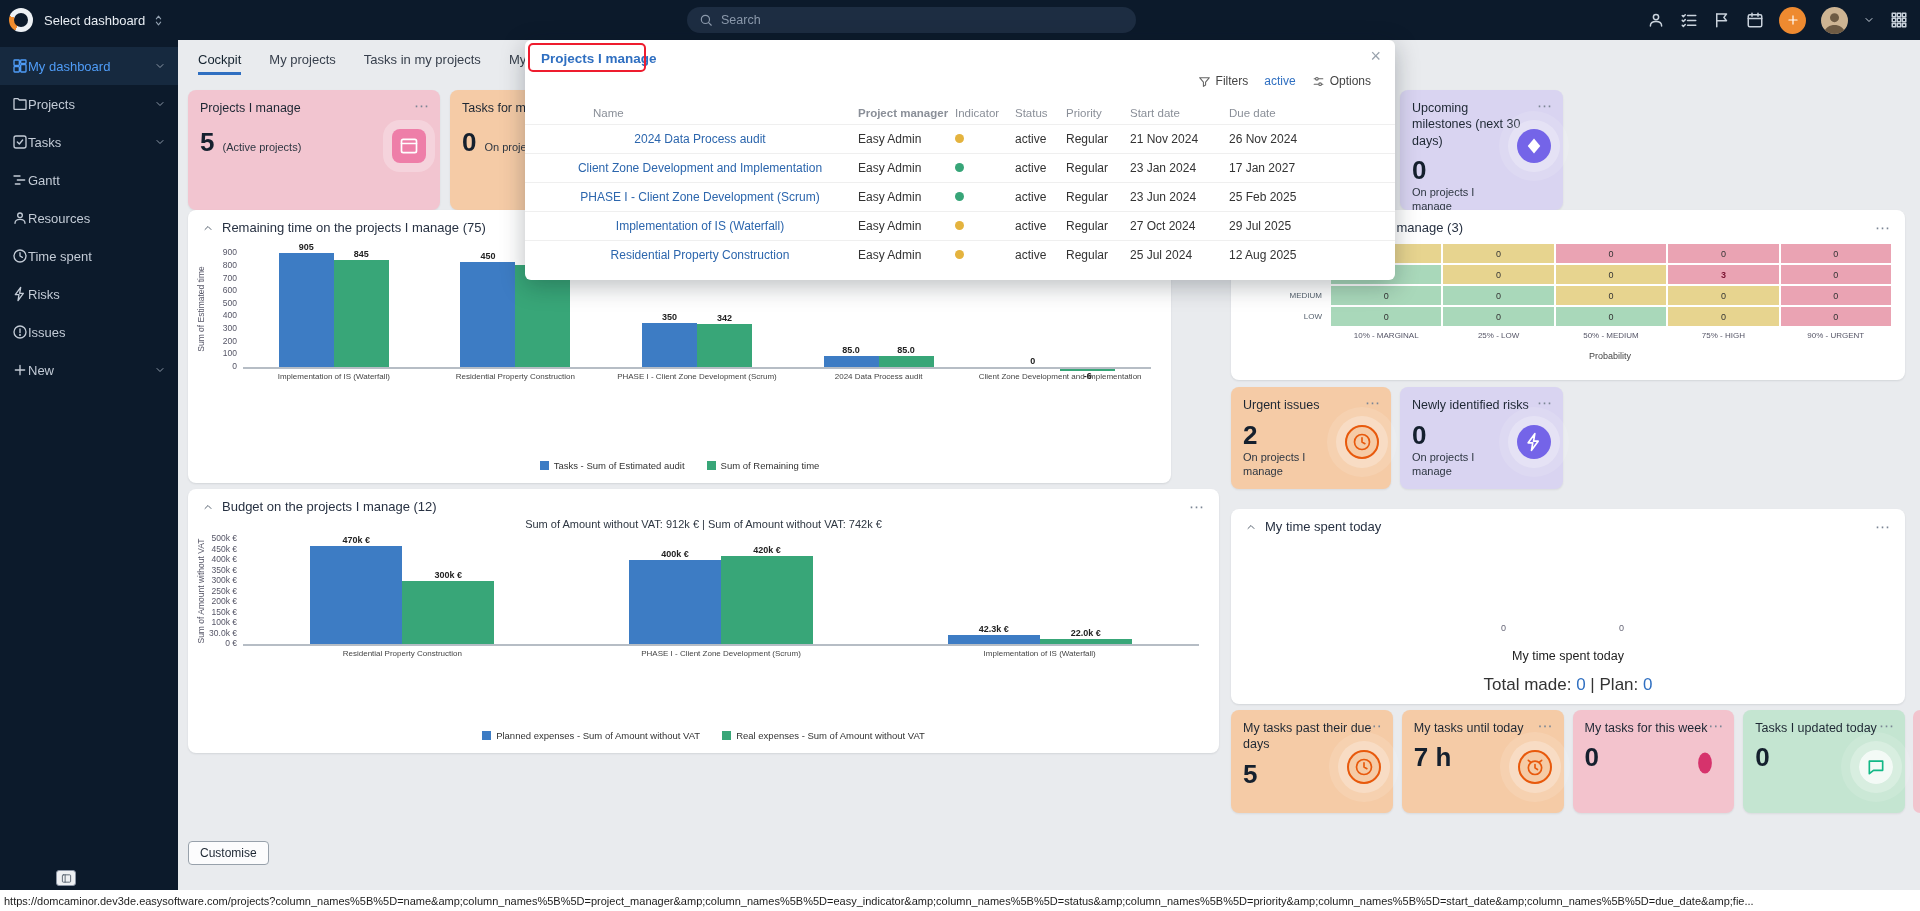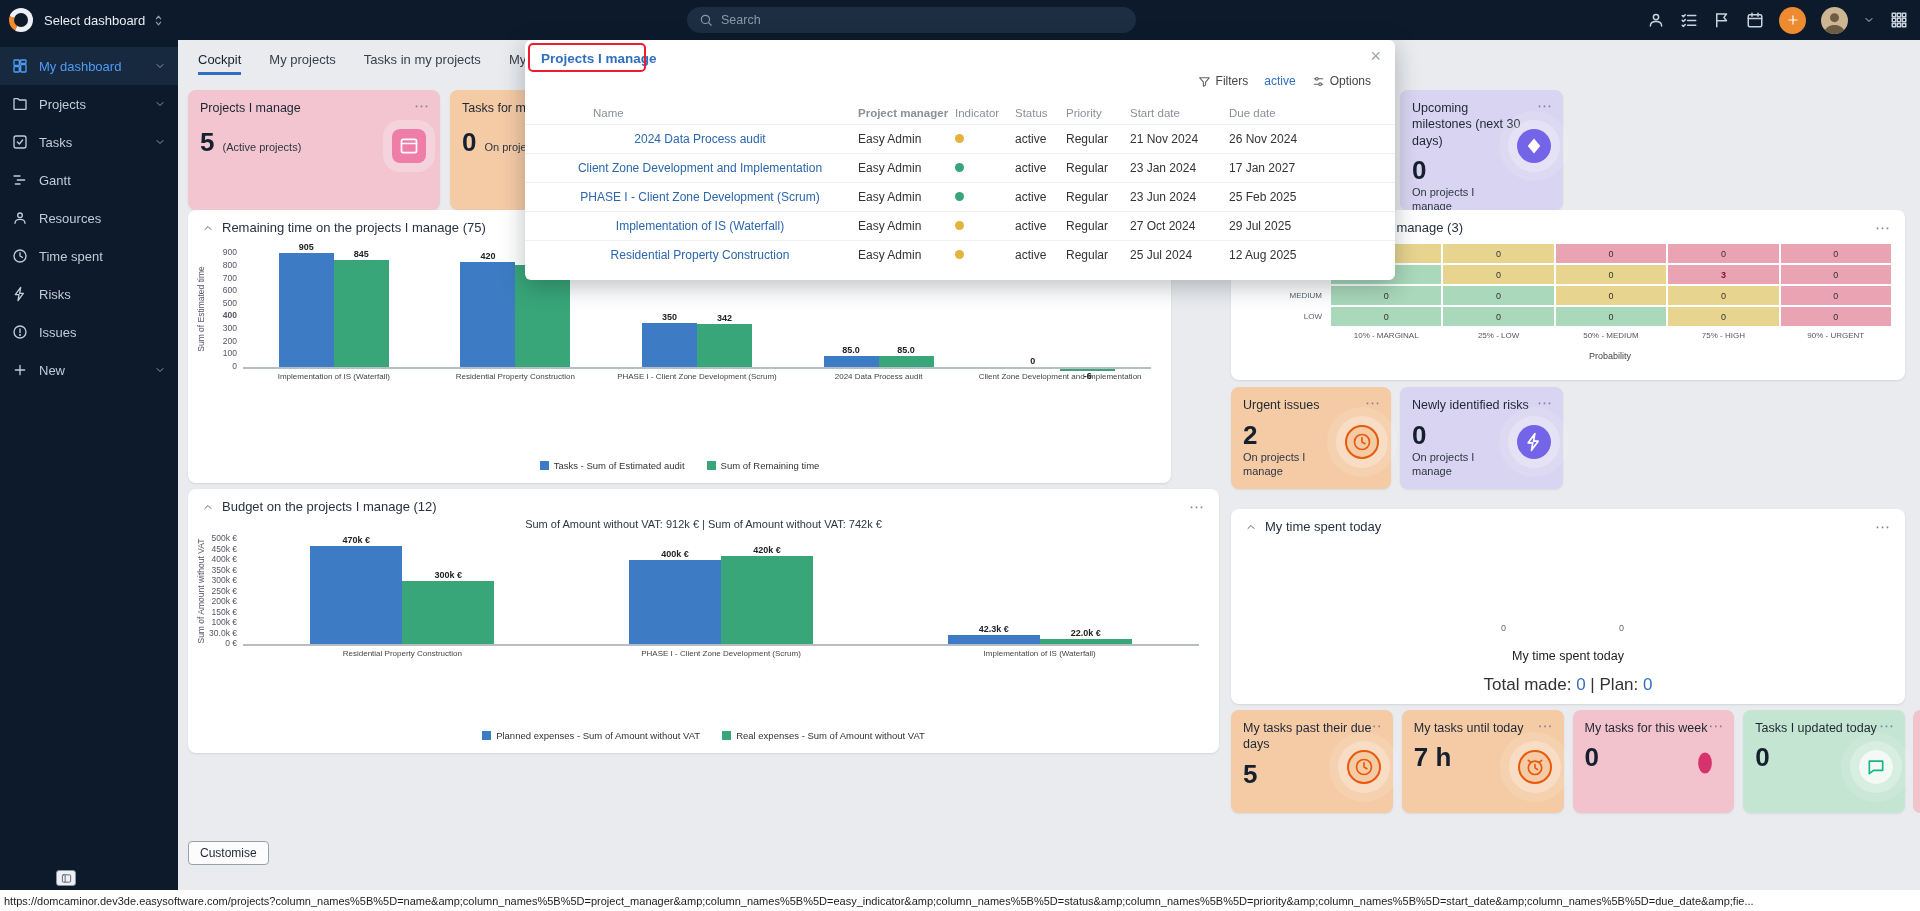--- a/index.html
+++ b/index.html
@@ -22,21 +22,21 @@
   .tico.small{width:12px;height:12px}
   .plusbtn{width:27px;height:27px;border-radius:50%;background:#ee8a30;color:#fff;display:flex;align-items:center;justify-content:center}
   .plusbtn span{width:14px;height:14px;display:inline-flex}
   .avatar{width:27px;height:27px;border-radius:50%;overflow:hidden;flex:none}
 
   
   .sidebar{position:absolute;left:0;top:40px;width:178px;height:850px;background:#0c1a2b;z-index:15;padding-top:7px}
   .side-item{height:38px;display:flex;align-items:center;padding:0 12px;color:#c3cbd6;font-size:13px;cursor:pointer}
   .side-item.active{background:#16293f;color:#4f9cf7}
   .s-ico{width:16px;height:16px;display:inline-flex;flex:none}
-  .s-lbl{margin-left:11px;white-space:nowrap}
+  .s-lbl{white-space:nowrap}
   .s-chev{width:12px;height:12px;margin-left:auto;color:#8b97a6;display:inline-flex}
   .side-collapse{position:absolute;left:56px;top:830px;width:20px;height:16px;border:1px solid #8a93a3;border-radius:3px;background:#eef0f3;color:#55606d;display:flex;align-items:center;justify-content:center}
   .side-collapse span{width:11px;height:11px;display:inline-flex}
 
   
   .tabs{position:absolute;left:198px;top:52px;display:flex;gap:28px;z-index:5}
   .tab{font-size:13px;color:#38404d;padding-bottom:5px;cursor:pointer;white-space:nowrap}
   .tab.active{color:#15232f;border-bottom:3px solid #2f6fc1}
 
   
@@ -414,39 +414,39 @@
   <div class="chart-area" id="chart1-area">
       <div class="ylab-wrap" style="height: 120px;">
         <span class="ylab">Sum of Estimated time</span>
       </div>
       <div class="plot" style="height: 120px;">
         <span class="ytick" style="bottom: 109.684px;">900</span>
         <span class="ytick" style="bottom: 97.0526px;">800</span>
         <span class="ytick" style="bottom: 84.4211px;">700</span>
         <span class="ytick" style="bottom: 71.7895px;">600</span>
         <span class="ytick" style="bottom: 59.1579px;">500</span>
-        <span class="ytick" style="bottom: 46.5263px; font-weight: bold;">400</span>
+        <span class="ytick" style="bottom: 46.5263px;">400</span>
         <span class="ytick" style="bottom: 33.8947px;">300</span>
         <span class="ytick" style="bottom: 21.2632px;">200</span>
         <span class="ytick" style="bottom: 8.63158px;">100</span>
         <span class="ytick" style="bottom: -4px;">0</span>
         <div class="groups">
           <div class="group">
             <div class="slot">
               <span class="bval">905</span>
               <div class="bar" style="width: 55px; background: rgb(61, 124, 196); height: 114.316px;"></div>
             </div>
             <div class="slot">
               <span class="bval">845</span>
               <div class="bar" style="width: 55px; background: rgb(56, 166, 120); height: 106.737px;"></div>
             </div>
           </div>
           <div class="group">
             <div class="slot">
-              <span class="bval">420</span>
+              <span class="bval">450</span>
               <div class="bar" style="width: 55px; background: rgb(61, 124, 196); height: 104.842px;"></div>
             </div>
             <div class="slot">
               <span class="bval">810</span>
               <div class="bar" style="width: 55px; background: rgb(56, 166, 120); height: 102.316px;"></div>
             </div>
           </div>
           <div class="group">
             <div class="slot">
               <span class="bval">350</span>

